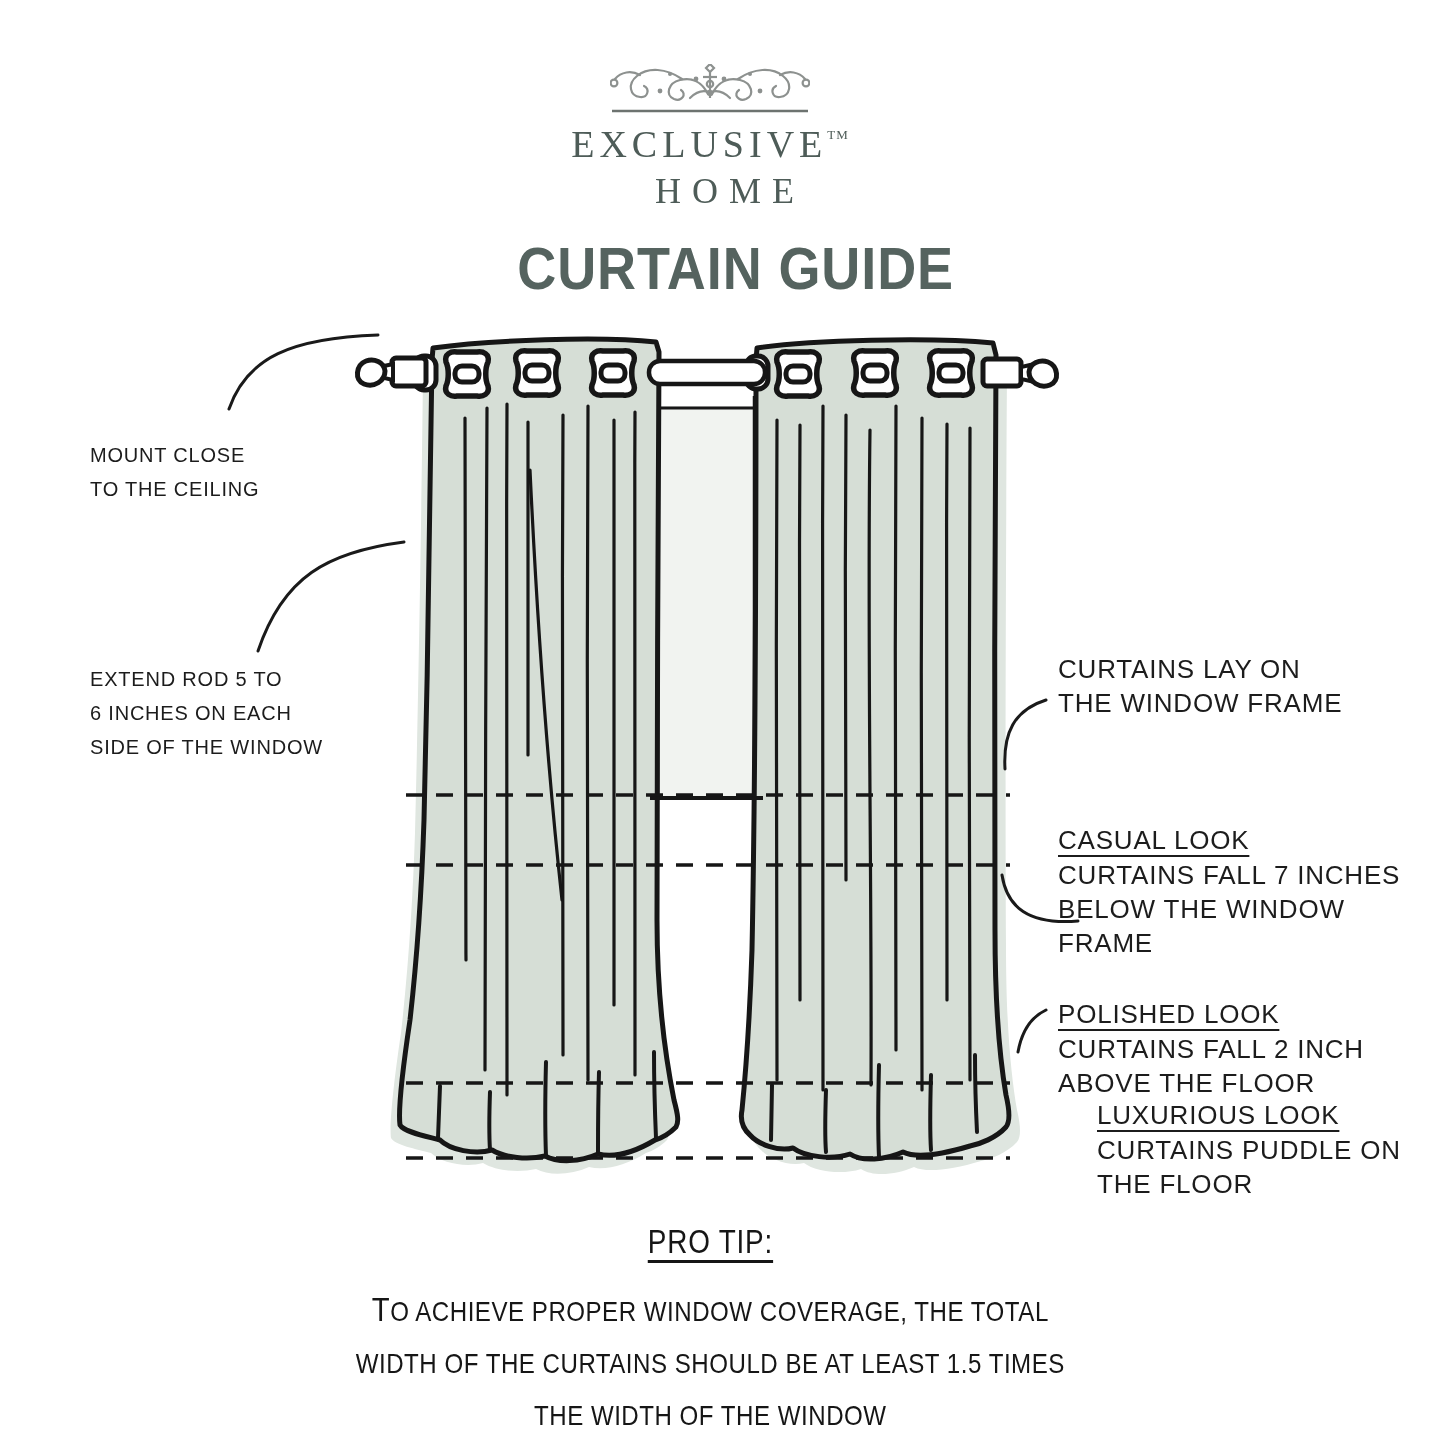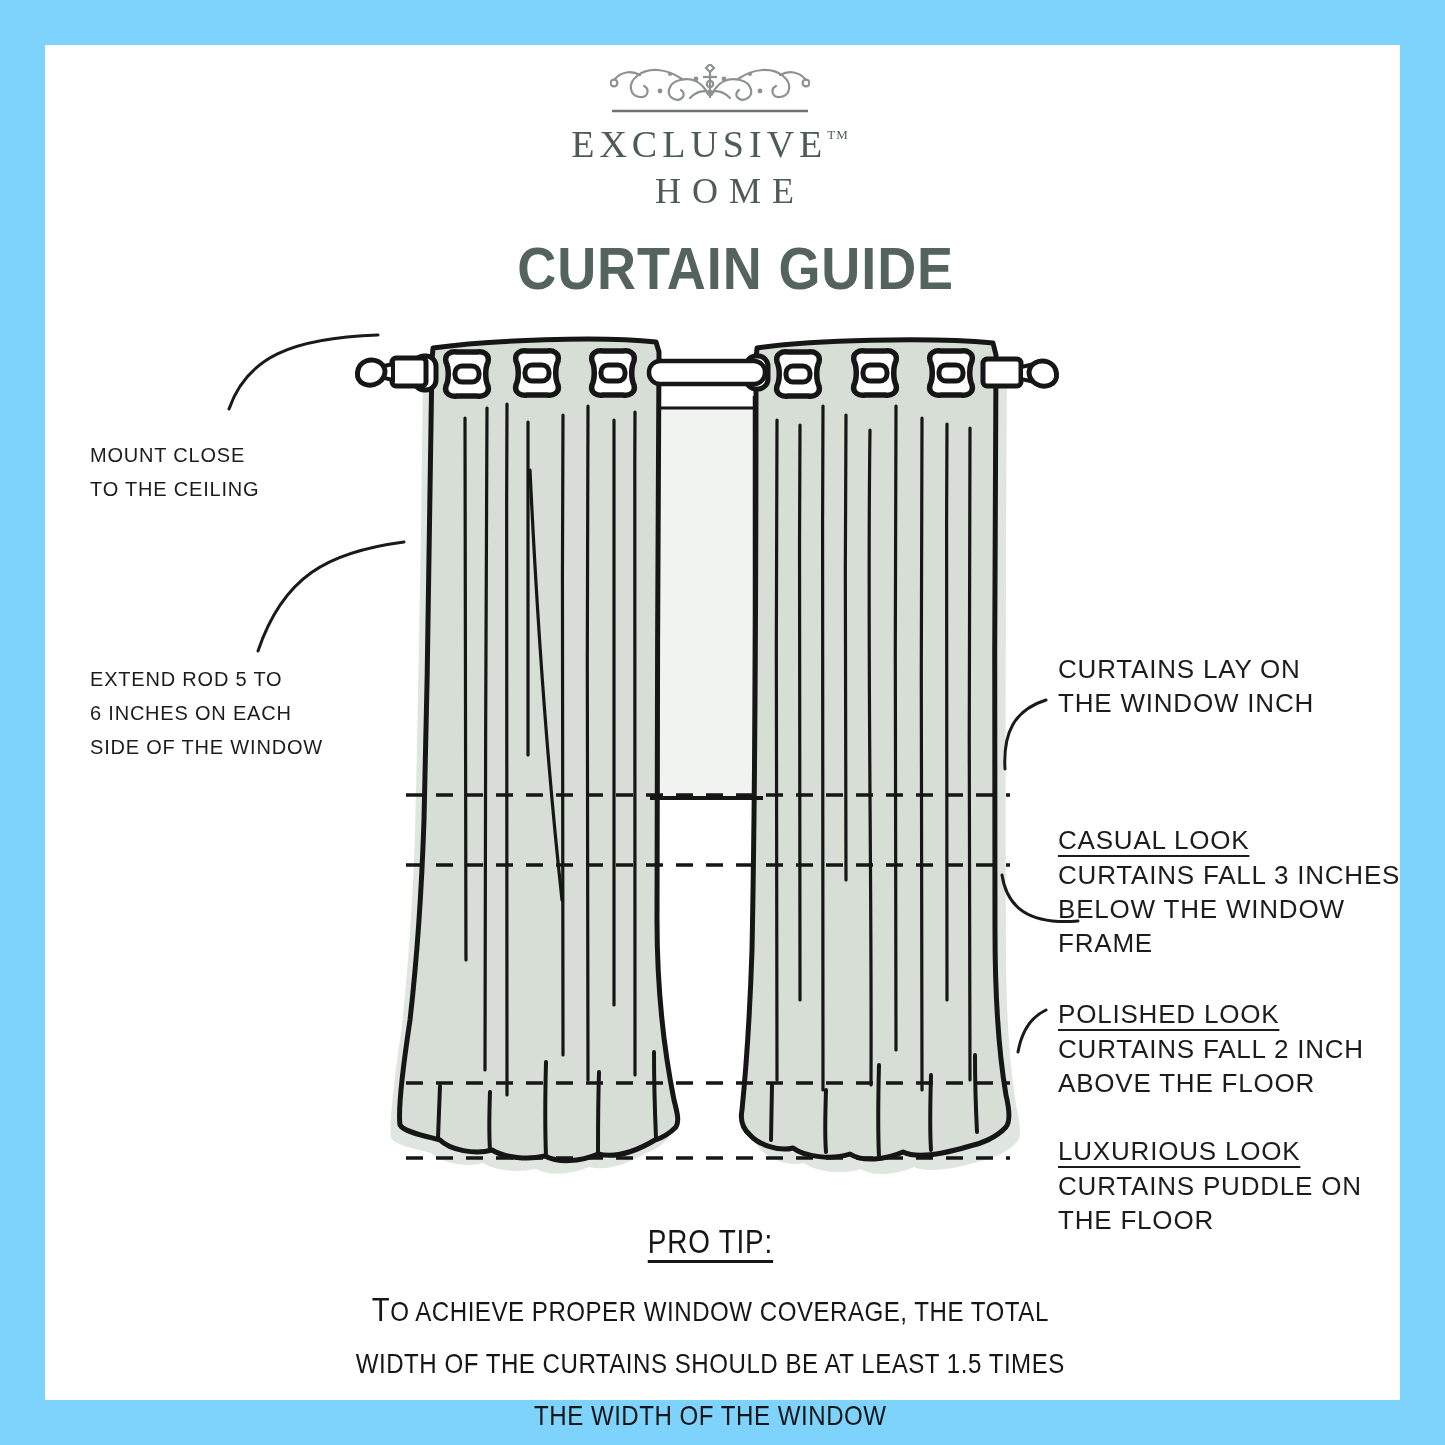--- a/index.html
+++ b/index.html
@@ -1,16 +1,16 @@
 <!DOCTYPE html>
 <html><head>
 <meta charset="utf-8">
 <style>
   html,body{margin:0;padding:0;background:#d3dcd8;}
-  .page{position:relative;width:1445px;height:1445px;background:#7dd3fc;overflow:hidden;
+  .page{position:relative;width:1445px;height:1445px;background:#ffffff;overflow:hidden;
         font-family:"Liberation Sans",sans-serif;color:#1c1c1c;}
   .inner{position:absolute;left:45px;top:45px;width:1355px;height:1355px;background:#ffffff;}
   .centerband{position:absolute;left:0;width:1420px;text-align:center;}
   
   .brand-line1{top:122px;font-family:"Liberation Serif",serif;font-size:38px;letter-spacing:5px;
                color:#4e5c58;}
   .brand-line1 sup{font-size:13px;letter-spacing:1px;vertical-align:18px;}
   .brand-line2{top:170px;font-family:"Liberation Serif",serif;font-size:36px;letter-spacing:11px;
                color:#4e5c58;margin-left:20px;}
   .page-title{top:234px;font-size:60px;font-weight:bold;letter-spacing:1px;color:#55635f;padding-left:26px;}
@@ -179,33 +179,33 @@
   </svg>
 
   <div class="ann" style="left:90px;top:438px;">MOUNT CLOSE
 TO THE CEILING</div>
   <div class="ann" style="left:90px;top:662px;">EXTEND ROD 5 TO
 6 INCHES ON EACH
 SIDE OF THE WINDOW</div>
 
   <div class="look" style="top:652px;">
     <div class="bd">CURTAINS LAY ON
-THE WINDOW INCH</div>
+THE WINDOW FRAME</div>
   </div>
   <div class="look" style="top:823px;">
     <div class="hd">CASUAL LOOK</div>
-    <div class="bd">CURTAINS FALL 3 INCHES
+    <div class="bd">CURTAINS FALL 7 INCHES
 BELOW THE WINDOW FRAME</div>
   </div>
   <div class="look" style="top:977px;margin-top:20px;">
     <div class="hd">POLISHED LOOK</div>
     <div class="bd">CURTAINS FALL 2 INCH
 ABOVE THE FLOOR</div>
   </div>
-  <div class="look" style="top:1134px;">
+  <div class="look" style="top:1098px;margin-left:39px;">
     <div class="hd">LUXURIOUS LOOK</div>
     <div class="bd">CURTAINS PUDDLE ON
 THE FLOOR</div>
   </div>
 
   <div class="centerband protip">
     <span class="hd">PRO TIP:</span>
     <br>
     <span class="bd">TO ACHIEVE PROPER WINDOW COVERAGE, THE TOTAL
 WIDTH OF THE CURTAINS SHOULD BE AT LEAST 1.5 TIMES

